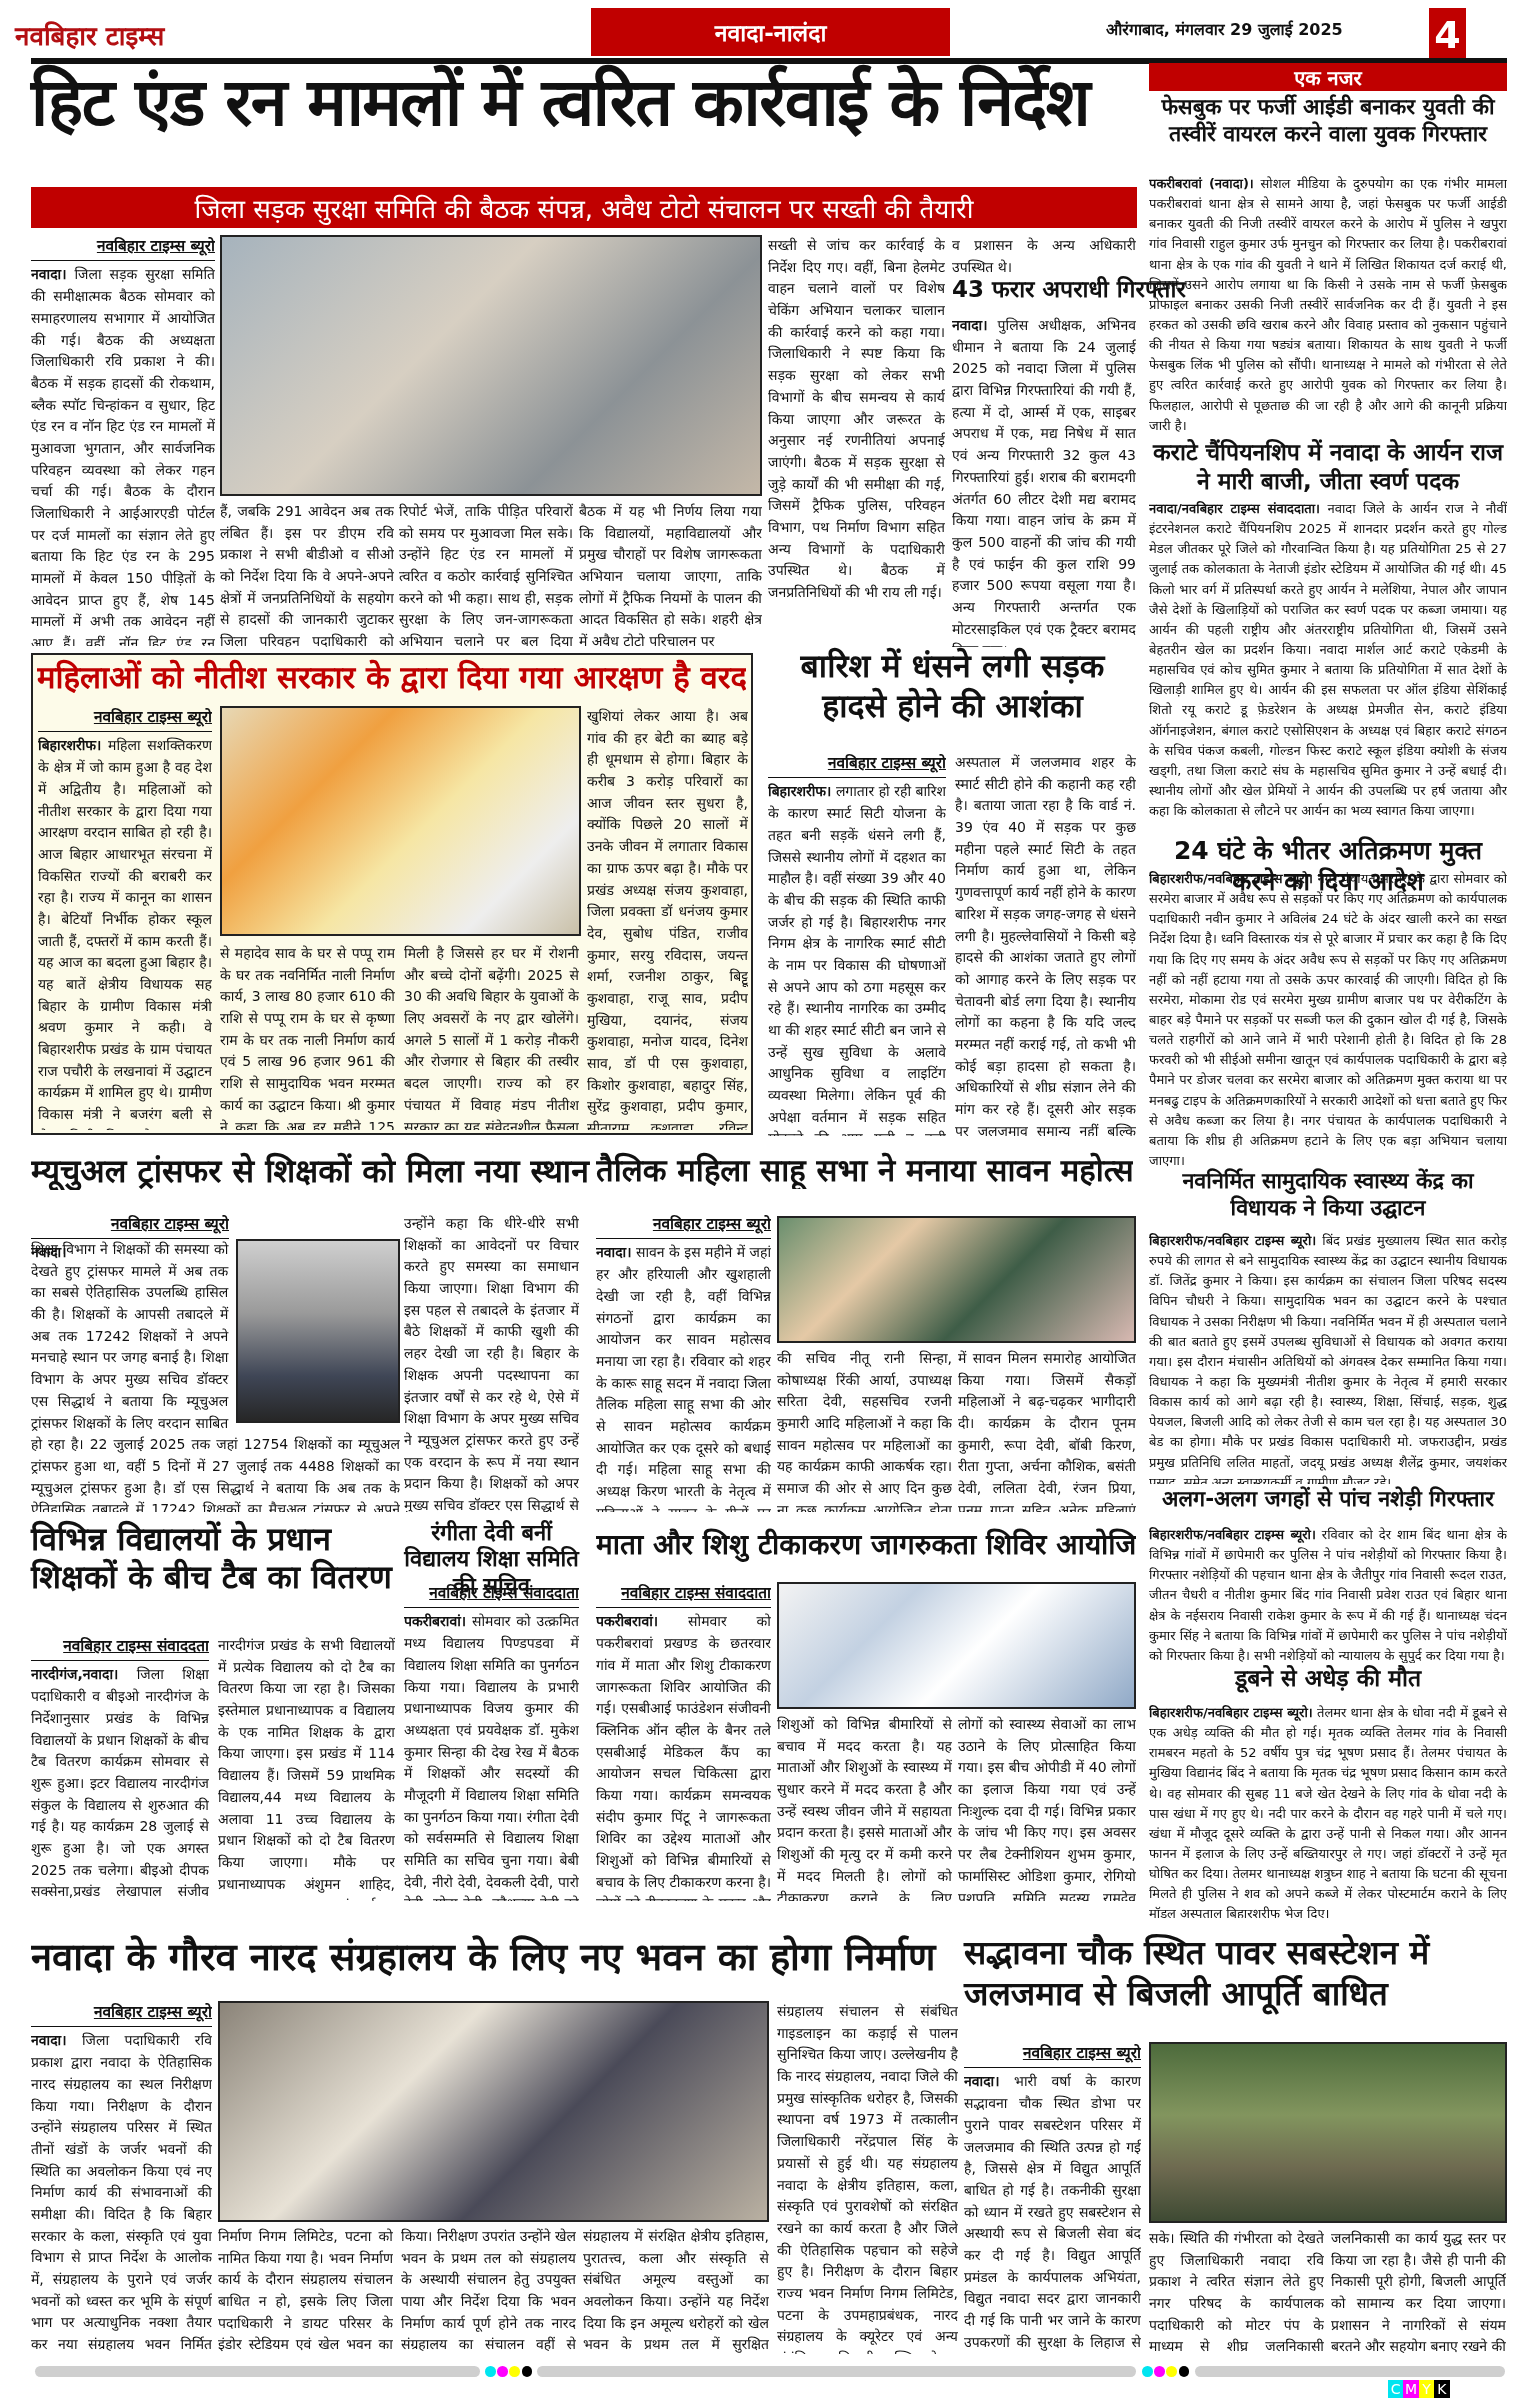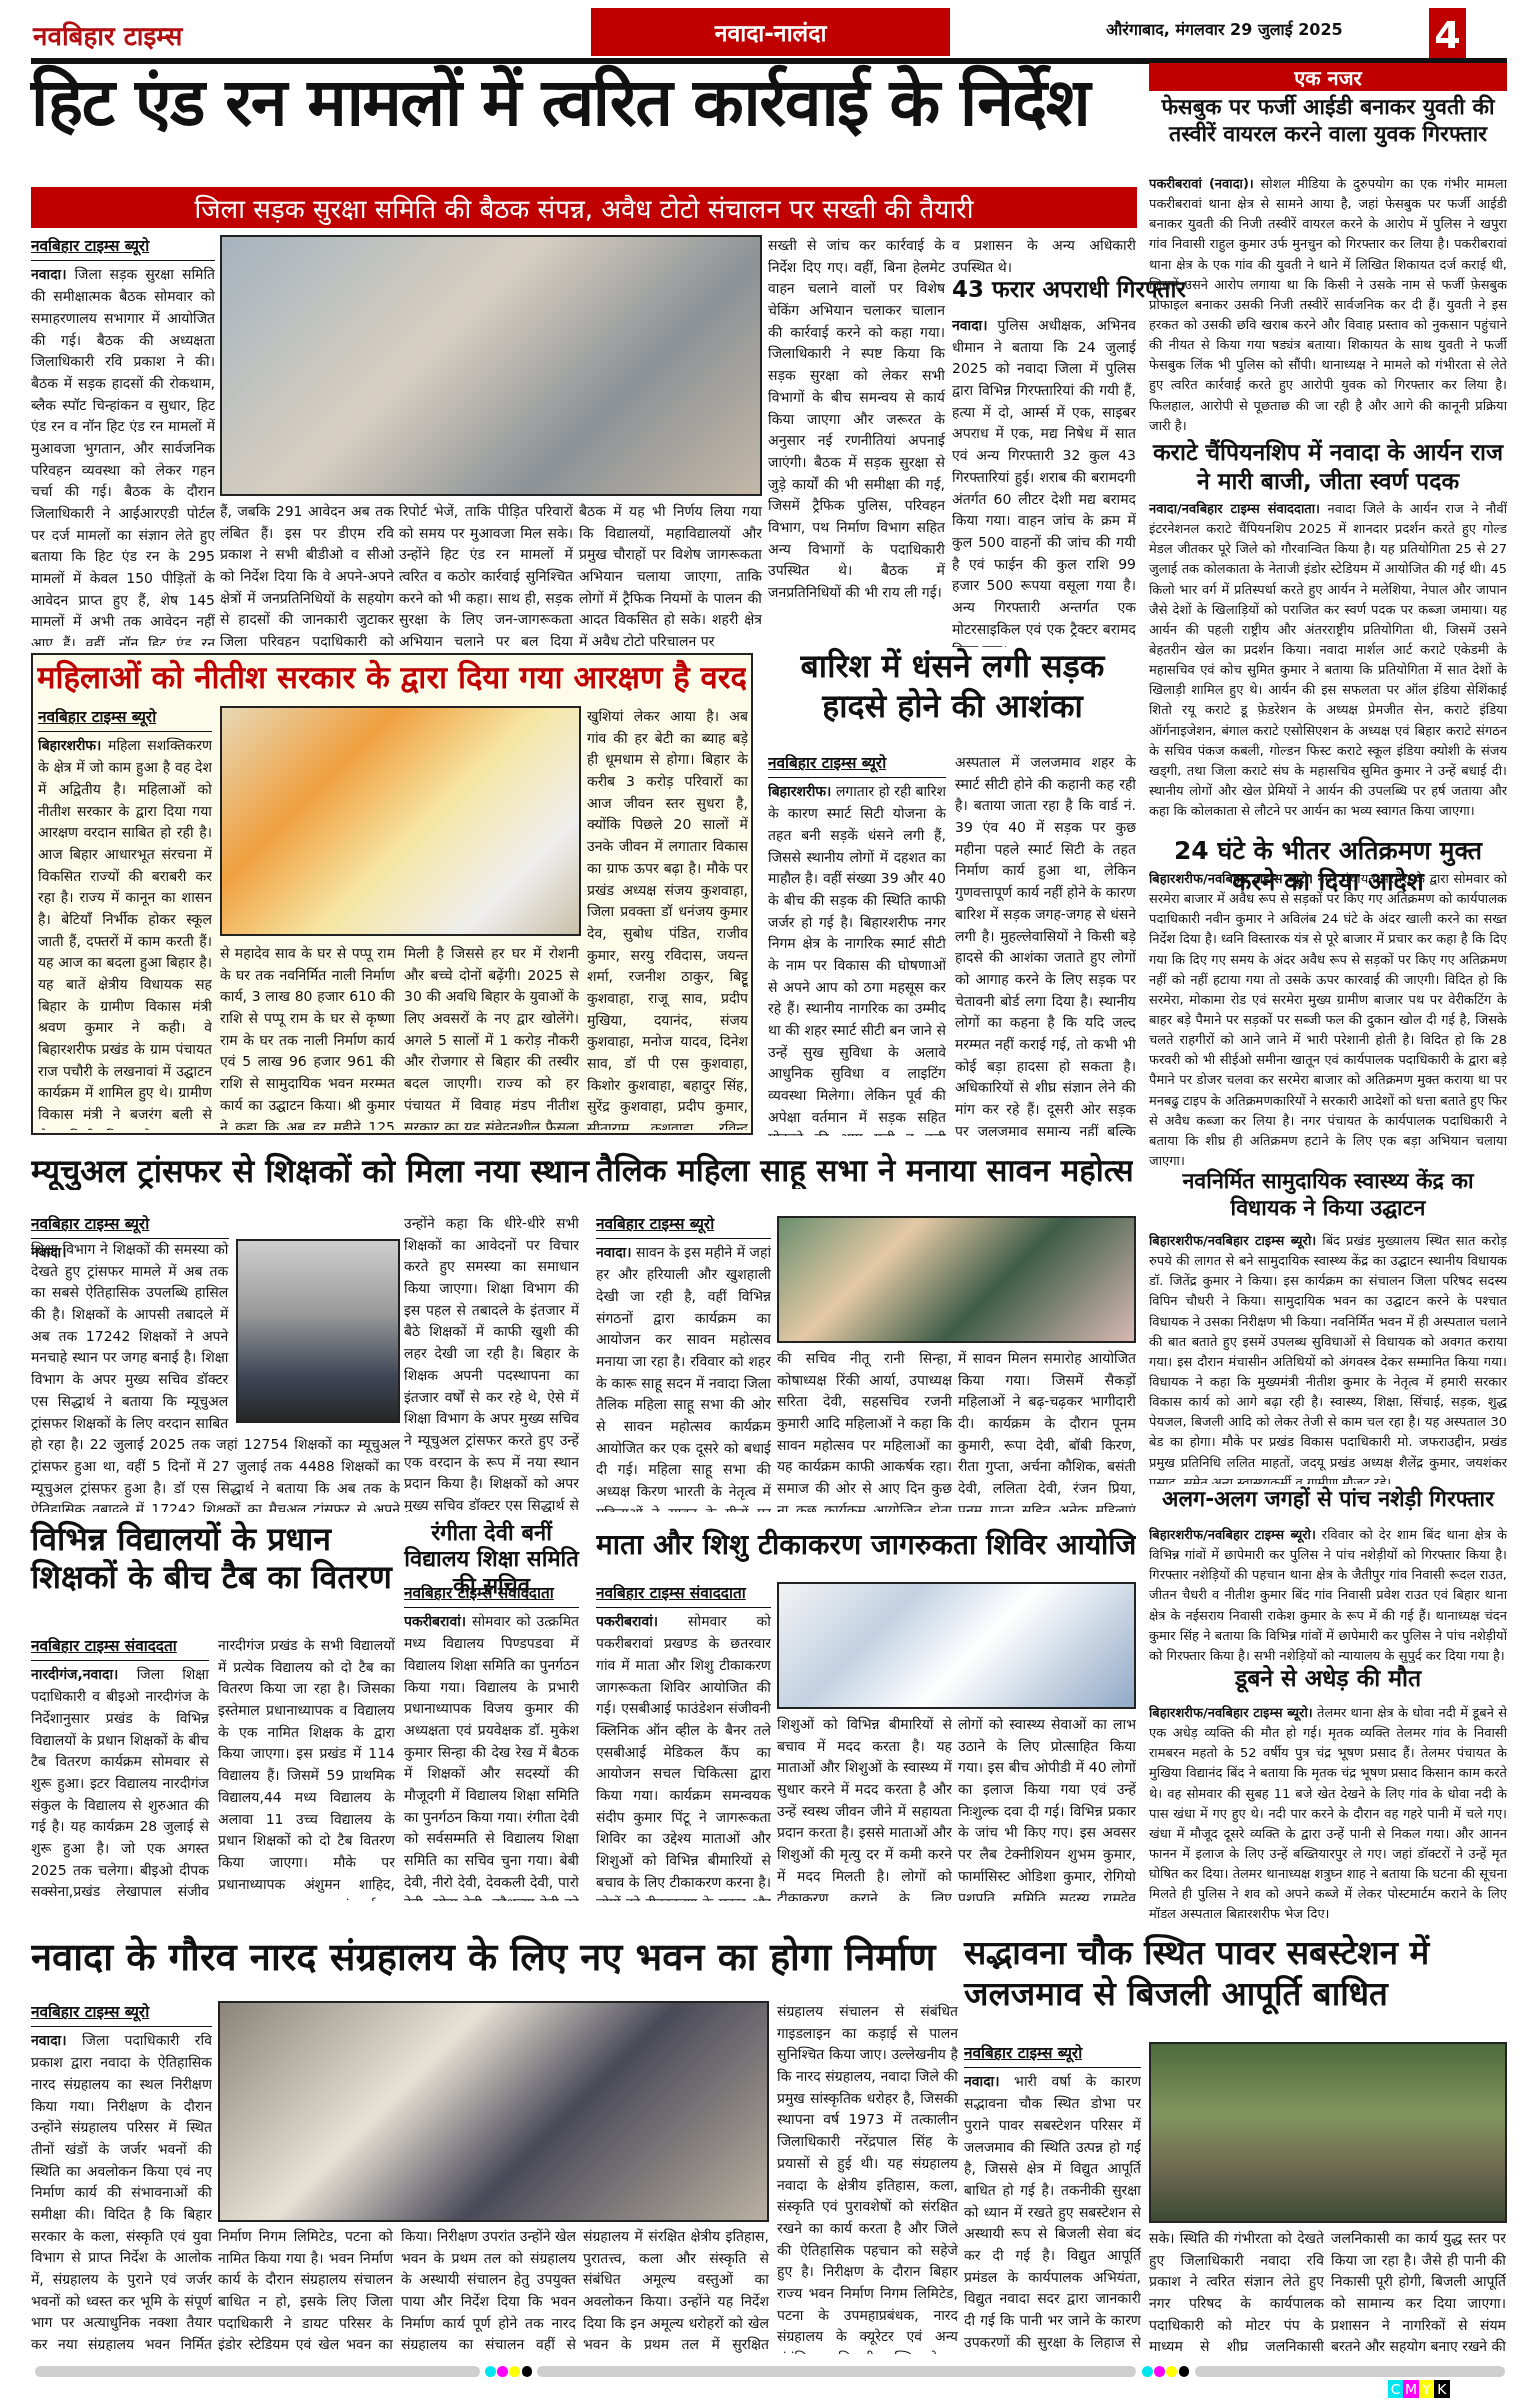--- a/index.html
+++ b/index.html
@@ -1,29 +1,29 @@
 <!DOCTYPE html>
 <html style="font-size:12.3px"><head>
 <meta charset="utf-8">
 <style>
   *{box-sizing:border-box;margin:0;padding:0;}
   body{width:1535px;height:2401px;background:#ffffff;font-family:"DejaVu Sans","Liberation Sans",sans-serif;color:#111;position:relative;overflow:hidden;}
   .abs{position:absolute;}
-  .masthead-name{left:33px;top:17px;font-size:26px;font-weight:bold;color:#b30f12;text-align:right;}
+  .masthead-name{left:15px;top:17px;font-size:26px;font-weight:bold;color:#b30f12;text-align:right;}
   .section-box{left:591px;top:7.7px;width:359px;height:48px;background:#c00000;color:#fff;font-size:23px;font-weight:bold;display:flex;align-items:center;justify-content:center;}
   .dateline{left:1106px;top:18.4px;font-size:16px;font-weight:bold;color:#111;}
   .pageno{left:1429px;top:7.7px;width:37px;height:54px;background:#c00000;color:#fff;font-size:38px;font-weight:bold;display:flex;align-items:center;justify-content:center;}
   .rule{left:31px;top:58px;width:1476px;height:6.1px;background:#111;}
   .main-head{left:31px;top:63px;width:1106px;font-size:66px;font-weight:bold;line-height:1.2;letter-spacing:-1.5px;white-space:nowrap;}
   .ek-nazar{left:1149px;top:63px;width:358px;height:28px;background:#c00000;color:#fff;font-size:20px;font-weight:bold;display:flex;align-items:center;justify-content:center;}
   .side-head{font-weight:bold;text-align:center;line-height:1.25;}
   .red-banner{left:31px;top:187px;width:1106px;height:41px;background:#c00000;color:#fff;font-size:26px;display:flex;align-items:center;justify-content:center;white-space:nowrap;overflow:hidden;}
   .col{font-size:14px;line-height:1.55;text-align:justify;overflow:hidden;}
   .col b{font-weight:bold;}
-  .byline{font-weight:bold;font-size:15.4px;text-align:left;border-bottom:1.5px solid #111;padding-bottom:1.5px;margin-bottom:3.1px;text-decoration:underline;}
+  .byline{font-weight:bold;font-size:15.4px;text-align:right;border-bottom:1.5px solid #111;padding-bottom:1.5px;margin-bottom:3.1px;text-decoration:underline;}
   .photo{background:linear-gradient(135deg,#a6b3bd,#d7cfc2 40%,#8c9296 70%,#c4b8a8);border:2.3px solid #222;}
   .photo.warm{background:linear-gradient(135deg,#e7d8b5,#f0a040 30%,#f6e6a4 55%,#eee 80%,#c9c0a8);}
   .photo.green{background:linear-gradient(135deg,#6a8f6e,#e5c9a6 30%,#3e5d47 60%,#d8b9b2);}
   .photo.car{background:linear-gradient(180deg,#cfcfcf,#9a9a9a 40%,#3f4656 75%,#262626);}
   .photo.med{background:linear-gradient(135deg,#f3f3f3,#c3d1e2 30%,#fff 55%,#90a9c7);}
   .photo.grp{background:linear-gradient(135deg,#8b8479,#e8e2d6 35%,#4a4a58 60%,#bab1a2);}
   .photo.flood{background:linear-gradient(180deg,#4d6b3c,#82955e 40%,#6e6a50 70%,#3e4a33);}
   .yellow-box{left:31px;top:653px;width:722px;height:482px;background:#fdfbe9;border:2.3px solid #222;}
   .red-head{color:#c00000;font-weight:bold;}
   .head-big{font-weight:bold;line-height:1.2;white-space:nowrap;}

